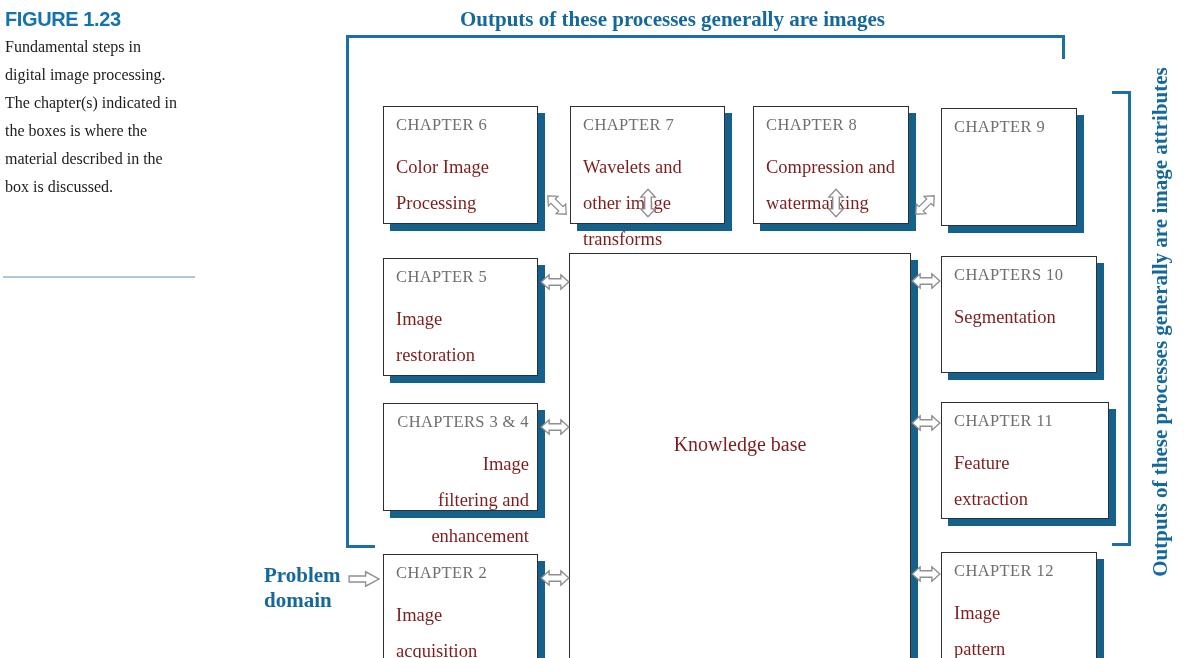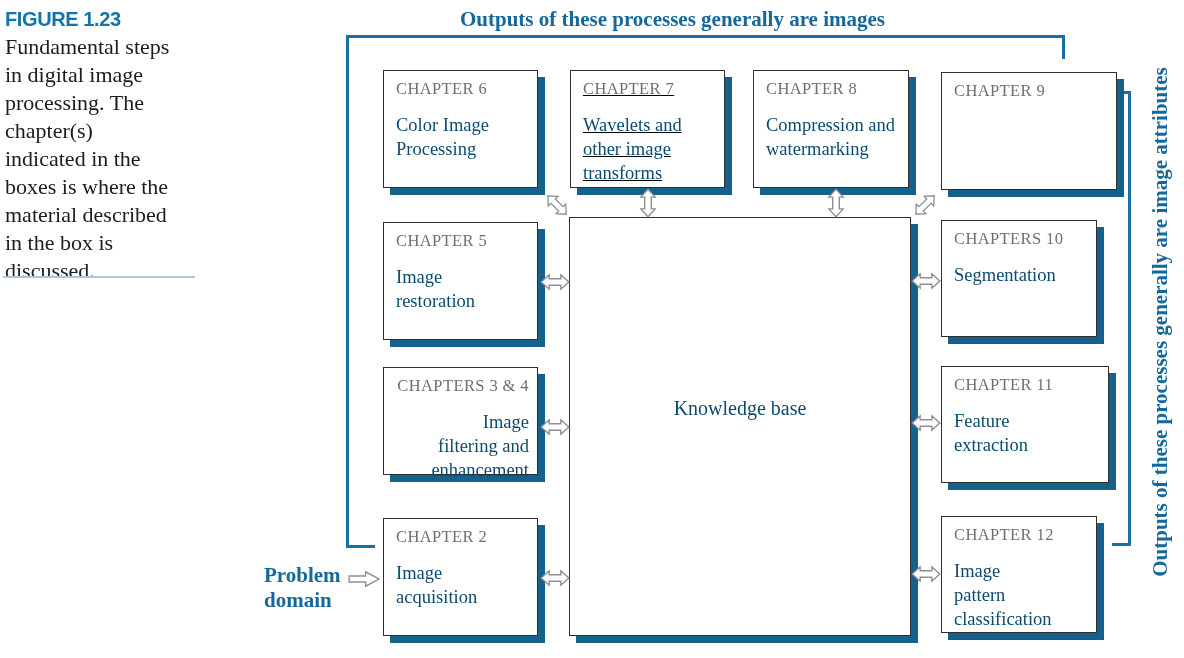--- a/index.html
+++ b/index.html
@@ -12,21 +12,21 @@
   }
   
   .fig-label{
     position:absolute;left:5px;top:8px;
     font-family:"Liberation Sans", sans-serif;
     font-weight:bold;font-size:20px;letter-spacing:-0.4px;
     color:#1374ab;
   }
   .fig-caption{
     position:absolute;left:5px;top:33px;width:172px;
-    font-size:22px;line-height:28px;color:#1c1c1c;
+    font-size:16px;line-height:28px;color:#1c1c1c;
   }
   .caption-rule{
     position:absolute;left:3px;top:276px;width:192px;height:2px;
     background:#aac7dd;
   }
   
   .top-label{
     position:absolute;left:400px;top:7px;width:545px;
     text-align:center;font-weight:bold;font-size:21px;color:#15689c;
   }
@@ -43,26 +43,27 @@
   }
   
   .bk{position:absolute;background:#1b6fa3;}
   
   .box{
     position:absolute;background:#ffffff;
     border:1.5px solid #2f2f2f;
     box-shadow:7px 7px 0 0 #14618c;
     box-sizing:border-box;
     padding:8px 8px 8px 12px;
+    margin-top:36px;
   }
   .box .chapter{
     font-size:16.5px;color:#6f6f6f;letter-spacing:0.4px;
   }
   .box .title{
-    margin-top:14px;font-size:18.5px;line-height:24px;color:#0c4a6e;
+    margin-top:14px;font-size:18.5px;line-height:36px;color:#7f1d1d;
     white-space:pre-line;
   }
   .kb{
     display:flex;align-items:center;justify-content:center;
     padding:0 0 38px 0;
   }
   .kb .title{margin-top:0;font-size:20px;}
   
   .arrow{
     position:absolute;
@@ -91,32 +92,32 @@
 
   <div class="bk" style="left:1128px;top:91px;width:3px;height:455px;"></div>
   <div class="bk" style="left:1112px;top:91px;width:19px;height:3px;"></div>
   <div class="bk" style="left:1112px;top:543px;width:19px;height:3px;"></div>
 
   <div class="box" style="left:383px;top:70px;width:155px;height:118px;">
     <div class="chapter">CHAPTER 6</div>
     <div class="title">Color Image
 Processing</div>
   </div>
-  <div class="box" style="left:570px;top:70px;width:155px;height:118px;text-decoration:underline;">
+  <div class="box" style="left:570px;top:70px;width:155px;height:118px;">
     <div class="chapter">CHAPTER 7</div>
     <div class="title">Wavelets and
 other image
 transforms</div>
   </div>
   <div class="box" style="left:753px;top:70px;width:156px;height:118px;">
     <div class="chapter">CHAPTER 8</div>
     <div class="title">Compression and
 watermarking</div>
   </div>
-  <div class="box" style="left:941px;top:72px;width:176px;height:118px;">
+  <div class="box" style="left:941px;top:72px;width:136px;height:118px;">
     <div class="chapter">CHAPTER 9</div>
   </div>
 
   <div class="box" style="left:383px;top:222px;width:155px;height:118px;">
     <div class="chapter">CHAPTER 5</div>
     <div class="title">Image
 restoration</div>
   </div>
   <div class="box" style="left:383px;top:367px;width:155px;height:108px;text-align:right;">
     <div class="chapter">CHAPTERS 3 &amp; 4</div>

